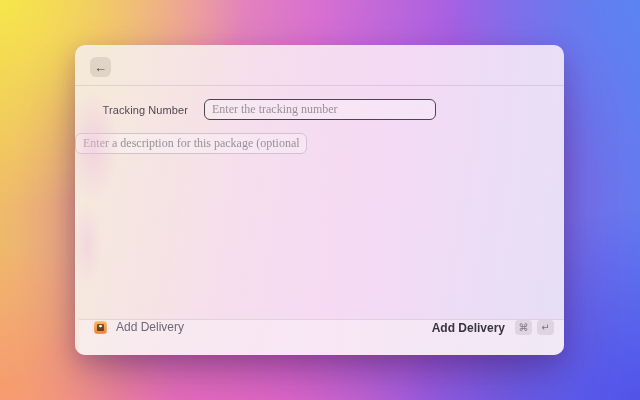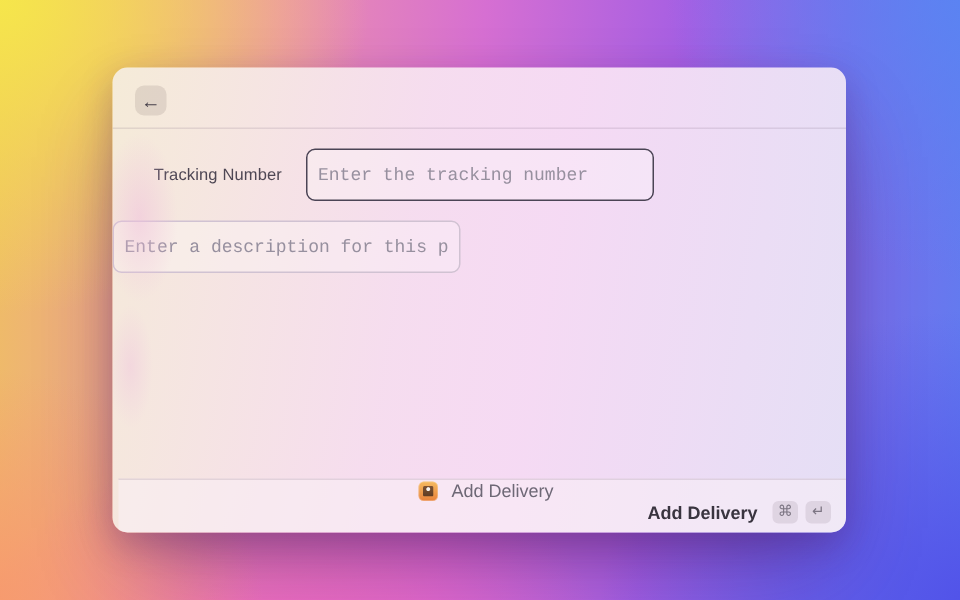--- a/index.html
+++ b/index.html
@@ -46,35 +46,34 @@
     color:#453f49; font-size:13px; font-weight:700; cursor:pointer; line-height:1;
   }
 
   .form { padding-top:13px; display:flex; flex-direction:column; gap:13px; }
   .form-row { display:flex; align-items:center; }
   .field-label {
     width:113px; text-align:right; margin-right:16px;
     font-size:11px; font-weight:500; color:#4e4754; letter-spacing:.1px;
   }
   .text-input {
-    width:232px; height:35px; border-radius:6px;
+    width:232px; height:21px; border-radius:6px;
     background:rgba(255,255,255,.28);
-    font-family:Liberation Mono, monospace;
+    font-family:Liberation Serif, serif;
     font-size:12px; color:#3c3744; padding:0 7px; outline:none;
   }
   .text-input::placeholder { color:#97909f; }
   .text-input.focused { border:1.5px solid #4b4455; }
   .text-input.normal  { border:1px solid #d0c2d2; }
 
   .footer {
     position:absolute; left:4px; right:0; bottom:0; height:36px;
-    display:flex; align-items:center; padding:0 10px 0 15px;
+    display:flex; align-items:flex-start; padding:0 10px 0 15px;
     background:rgba(250,241,246,.55);
     border-top:1px solid rgba(110,90,115,.16);
-    flex-direction:column;
   }
   .footer-left { display:flex; align-items:center; gap:9px; }
   .footer-left-label { font-size:12px; color:#6e6876; }
   .app-icon {
     width:13px; height:13px; border-radius:3.5px;
     background:linear-gradient(180deg,#f6ba60 0%,#e8823c 100%);
     display:flex; align-items:center; justify-content:center;
     box-shadow:inset 0 0 0 .5px rgba(255,255,255,.35);
   }
   .app-icon .box {

